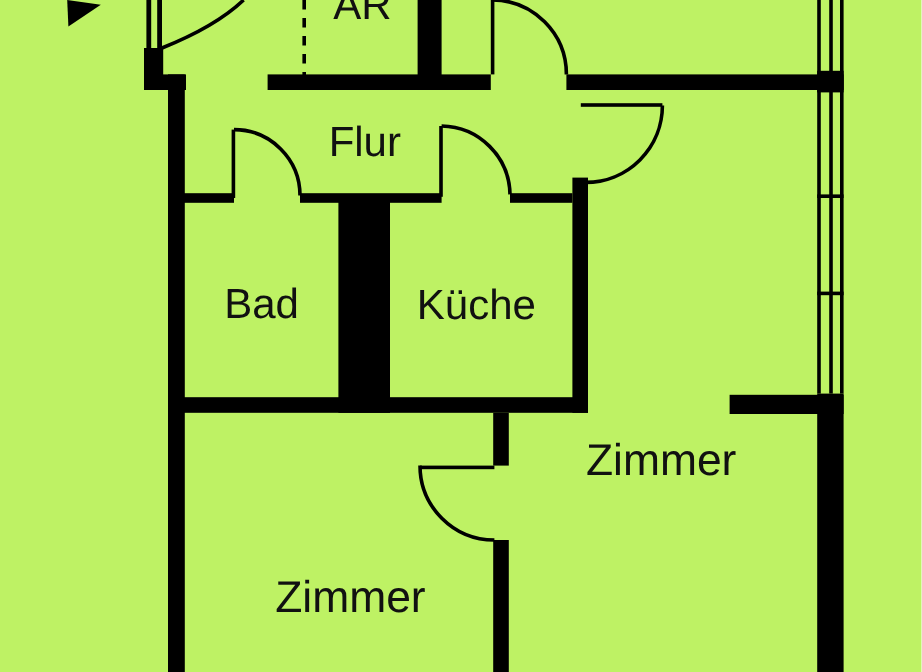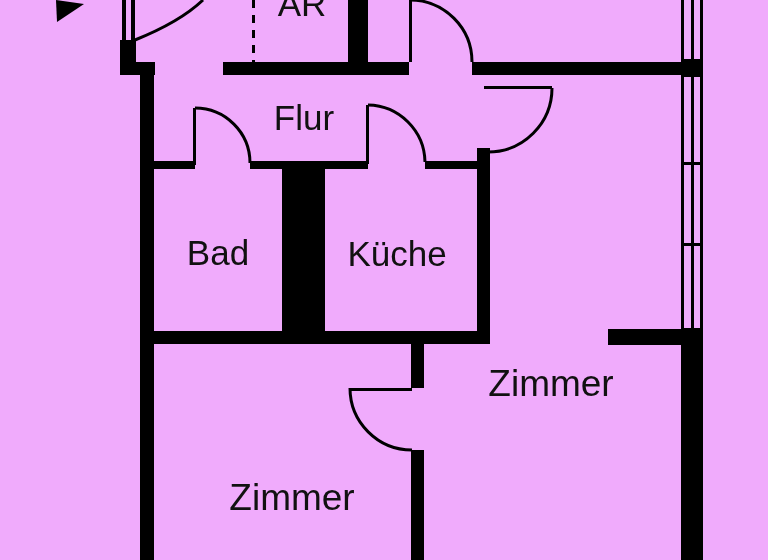--- a/index.html
+++ b/index.html
@@ -5,21 +5,21 @@
   html, body {
     margin: 0;
     padding: 0;
     background: #ffffff;
   }
   #stage {
     position: relative;
     width: 768px;
     height: 560px;
     overflow: hidden;
-    background: #f0abfc;
+    background: #bef264;
     font-family: "Liberation Sans", "DejaVu Sans", sans-serif;
     text-decoration: underline;
   }
   svg { display: block; }
   .wall { fill: #000000; }
   .leaf { fill: #000000; }
   .arc {
     fill: none;
     stroke: #000000;
     stroke-width: 3;

